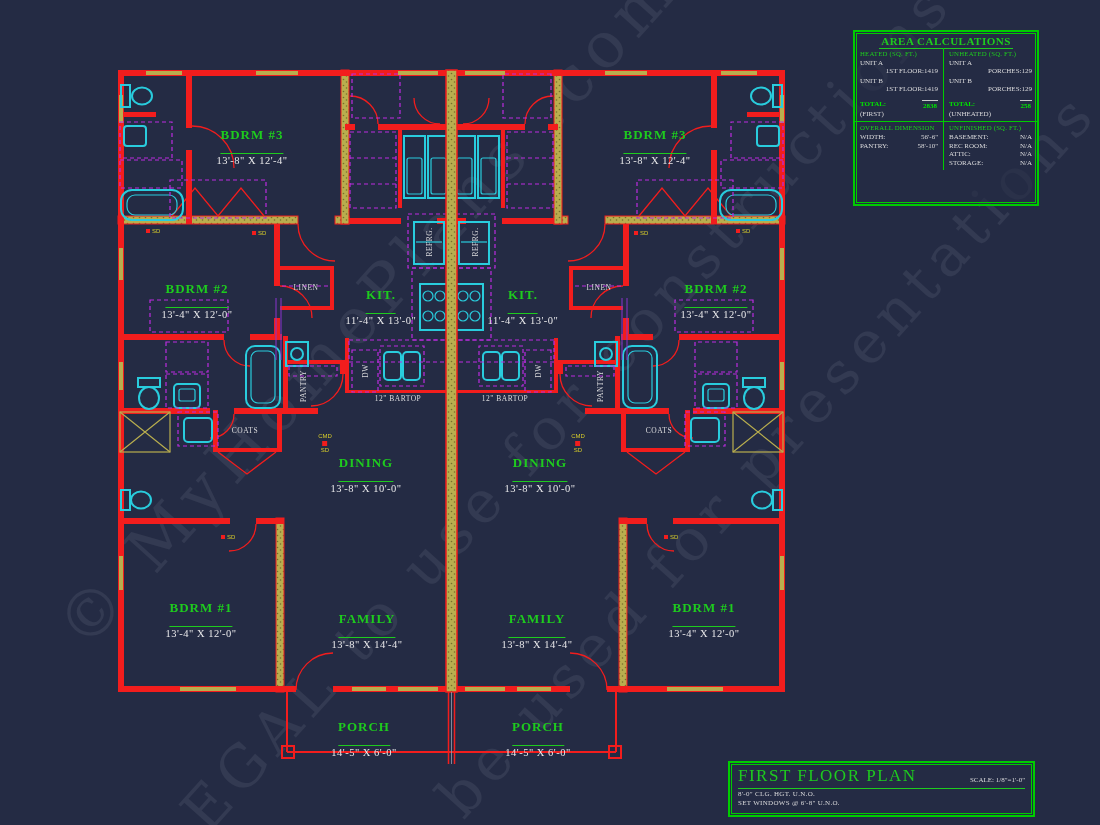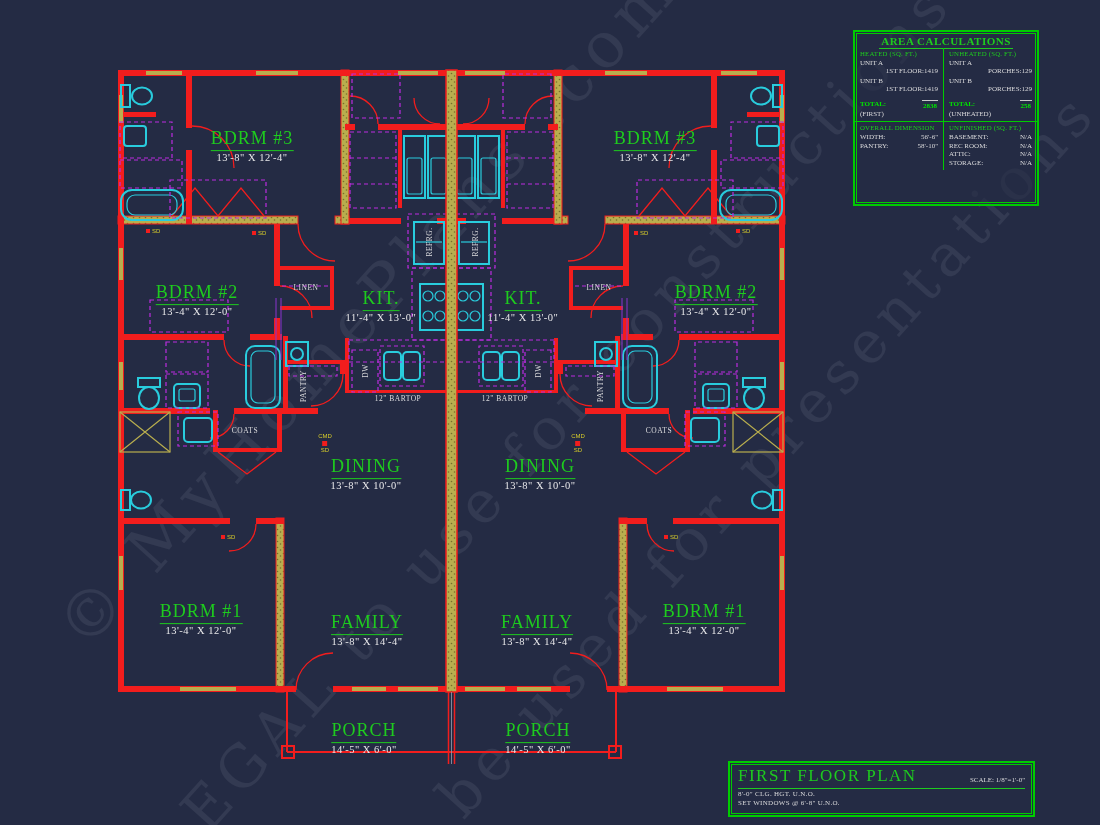--- a/index.html
+++ b/index.html
@@ -7,22 +7,22 @@
           font-family:"Liberation Serif",serif;}
   svg{position:absolute;left:0;top:0;}
   
   .wm{position:absolute;white-space:nowrap;color:#e8edf8;opacity:.075;
       font-family:"DejaVu Serif",serif;transform-origin:left center;pointer-events:none;}
   .wm1{left:70px;top:600px;font-size:64px;letter-spacing:9px;transform:rotate(-48deg);}
   .wm2{left:110px;top:880px;font-size:58px;letter-spacing:8px;transform:rotate(-48deg);}
   .wm3{left:330px;top:905px;font-size:58px;letter-spacing:8px;transform:rotate(-48deg);}
   
   .rlabel{position:absolute;text-align:center;transform:translate(-50%,-50%);line-height:1.15;}
-  .rname{display:inline-block;color:#1ecb1e;font-weight:normal;font-size:18px;letter-spacing:1px;
-         border-bottom:1px solid #1ecb1e;padding-bottom:1px;}
+  .rname{display:inline-block;color:#1ecb1e;font-weight:bold;font-size:13px;letter-spacing:1px;
+         border-bottom:1px solid #1ecb1e;padding-bottom:10px;}
   .rdim{color:#e8e8ea;font-size:10.5px;letter-spacing:.5px;margin-top:1px;}
   
   .slabel{position:absolute;color:#dcdcde;font-size:7.5px;letter-spacing:.5px;
           transform:translate(-50%,-50%);white-space:nowrap;}
   .vlabel{transform:translate(-50%,-50%) rotate(-90deg);}
   .det{position:absolute;color:#d6cc2a;font-family:"Liberation Sans",sans-serif;
        font-size:6px;line-height:6.5px;text-align:center;transform:translate(-50%,-50%);}
   .det .sq{display:block;width:5px;height:5px;background:#f21d1d;margin:1px auto;}
   .sd{position:absolute;color:#d6cc2a;font-family:"Liberation Sans",sans-serif;font-size:6px;}
   .sd::before{content:"";display:inline-block;width:4px;height:4px;background:#f21d1d;

